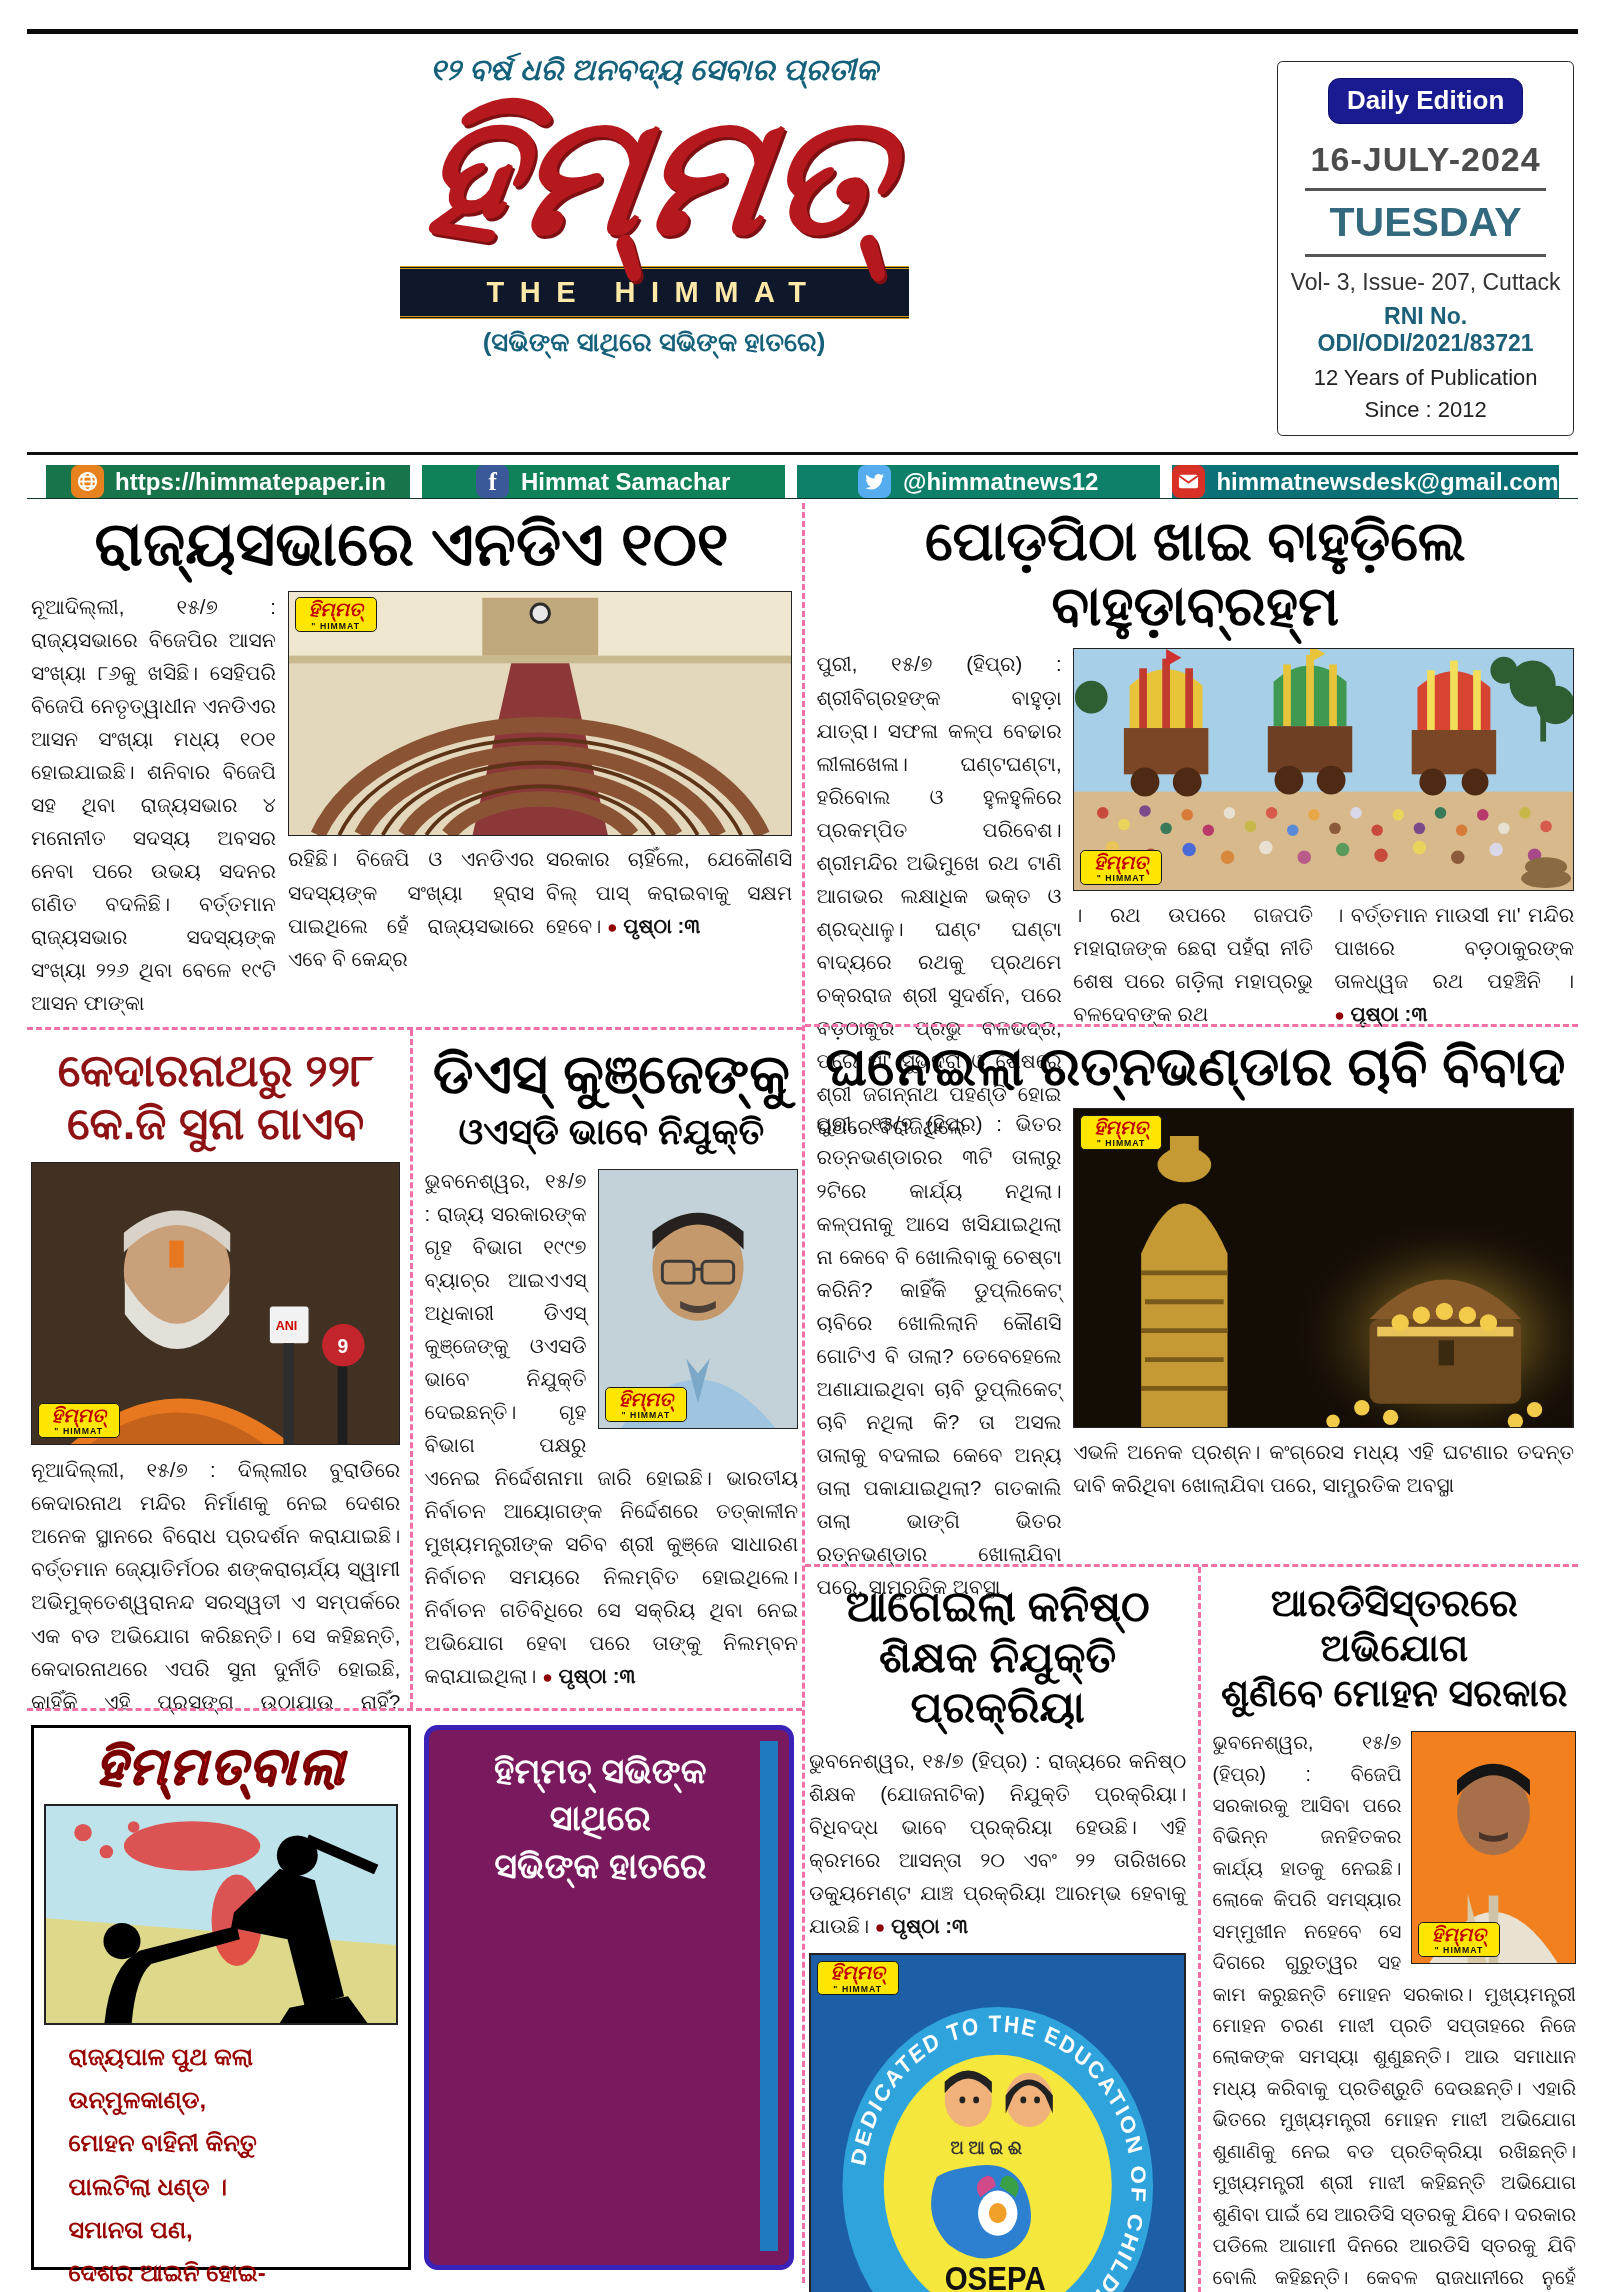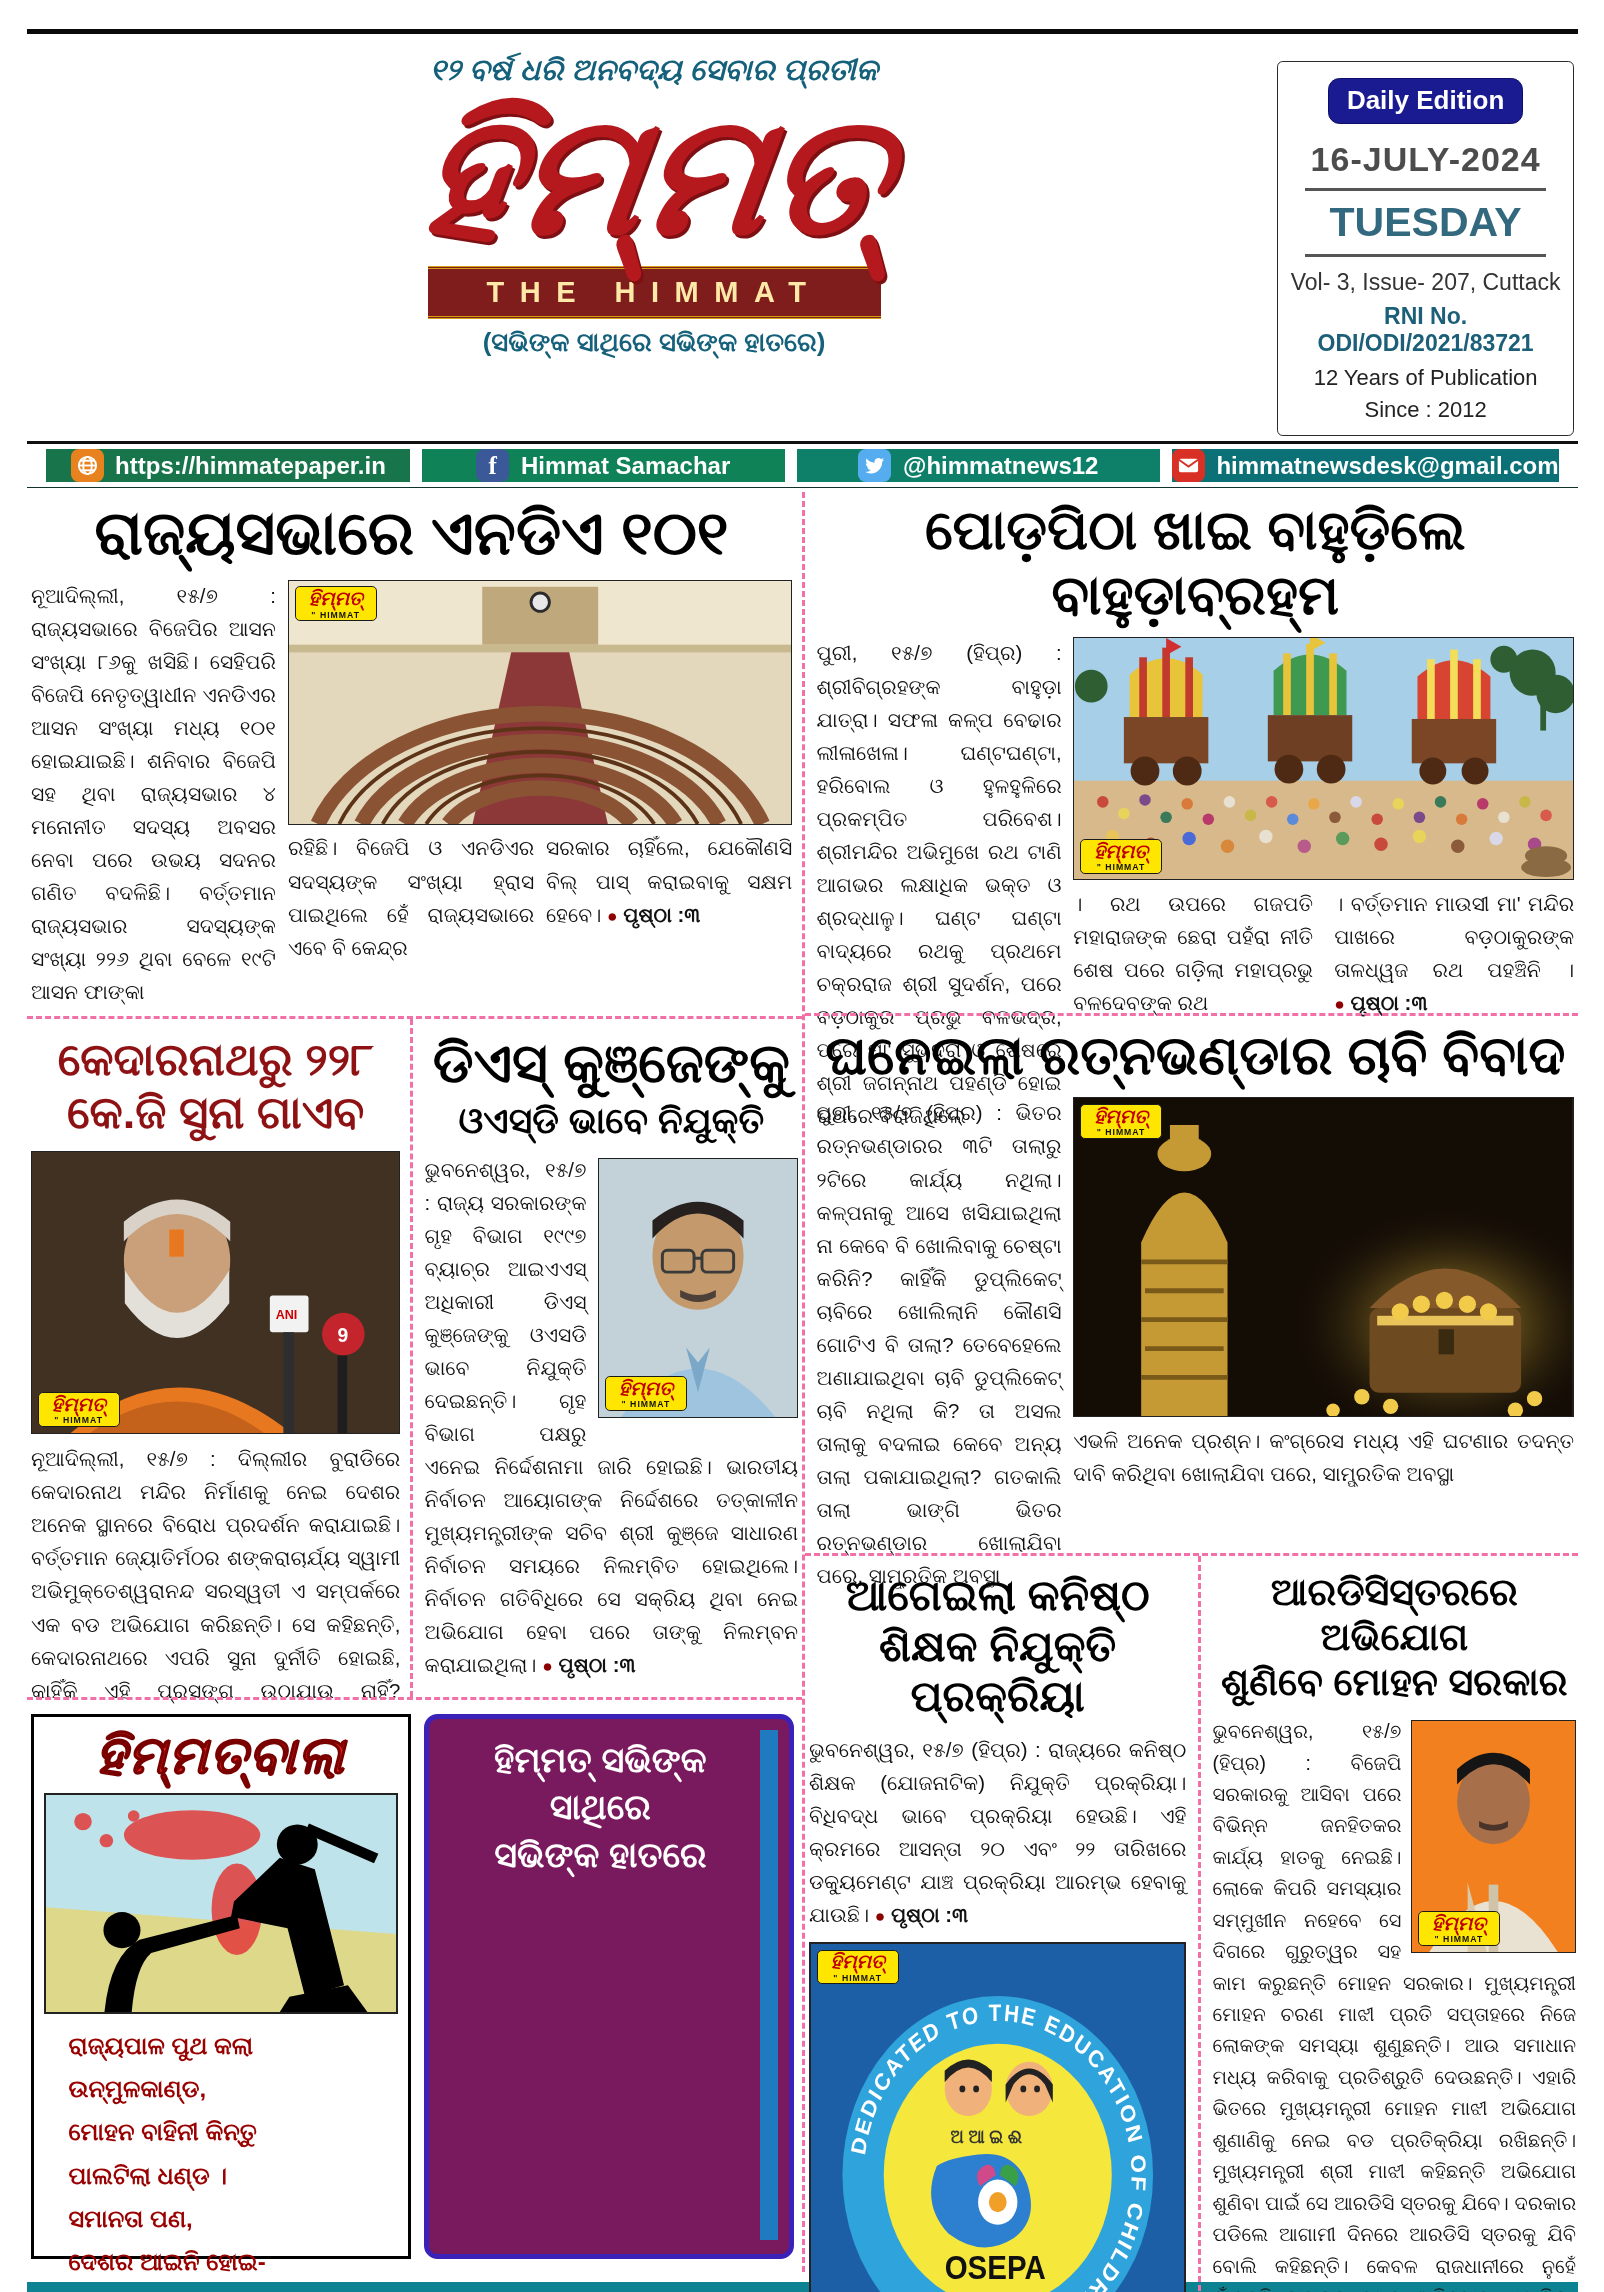--- a/index.html
+++ b/index.html
@@ -23,28 +23,28 @@
   .mast-sub3 { font-size:23px; color:#111; font-weight:bold; margin-top:9.7px; }
   .mast-vol  { font-size:23px; color:#333; margin-top:11.6px; }
   .mast-rni  { font-size:23px; font-weight:800; color:#1c5f78; margin-top:7.8px; }
   .mast-yrs  { font-size:22px; color:#222; margin-top:7.8px; }
   .mast-since{ font-size:22px; color:#222; margin-top:5.8px; }
 
   .mast-center { flex:1; text-align:center; position:relative; }
   .tagline { color:#15607a; font-size:30px; font-weight:bold; font-style:italic; margin-top:5.8px; }
   .logo-odia { font-size:167px; line-height:1.05; font-weight:900; color:#b5191e;
                transform:skewX(-7deg); text-shadow:2.9px 2.9px 0 #7e0f12; font-style:italic; }
-  .band { width:453px; margin:1.9px auto 0; background:#7f1d1d; color:#ffe9a8; font-weight:bold;
+  .band { width:509px; margin:1.9px auto 0; background:#0f172a; color:#ffe9a8; font-weight:bold;
           font-size:29px; letter-spacing:15.5px; padding:7.8px 0 6.8px; border-top:3.9px double #d4a017;
           border-bottom:3.9px double #d4a017; }
   .slogan { color:#15607a; font-size:26px; font-weight:bold; margin-top:7.8px; }
 
   
-  .contact-bar { height:47px; display:flex; align-items:center; border-top:3.9px solid #101010;
-                 border-bottom:1.9px solid #10332d; position:relative; }
+  .contact-bar { height:47px; display:flex; align-items:flex-end; border-top:3.9px solid #101010;
+                 border-bottom:1.9px solid #10332d; position:relative;margin-top:11px; }
   .cap { width:19.4px; background:#e2187d; }
   .cseg { flex:1; display:flex; align-items:center; justify-content:center; gap:11.6px; }
   .cseg.s1 { background:#17744b; } .cseg.s2 { background:#108257; }
   .cseg.s3 { background:#0e8069; } .cseg.s4 { background:#0c7176; }
   .csep { width:11.6px; background:#fff; transform:skewX(-20deg); }
   .cicon { width:33px; height:33px; border-radius:7.8px; flex:0 0 auto; display:flex;
            align-items:center; justify-content:center; }
   .cicon.globe { background:#e8821e; } .cicon.fb { background:#3b5998; }
   .cicon.tw { background:#55acee; }   .cicon.mail { background:#d93025; }
   .cicon svg { display:block; }

